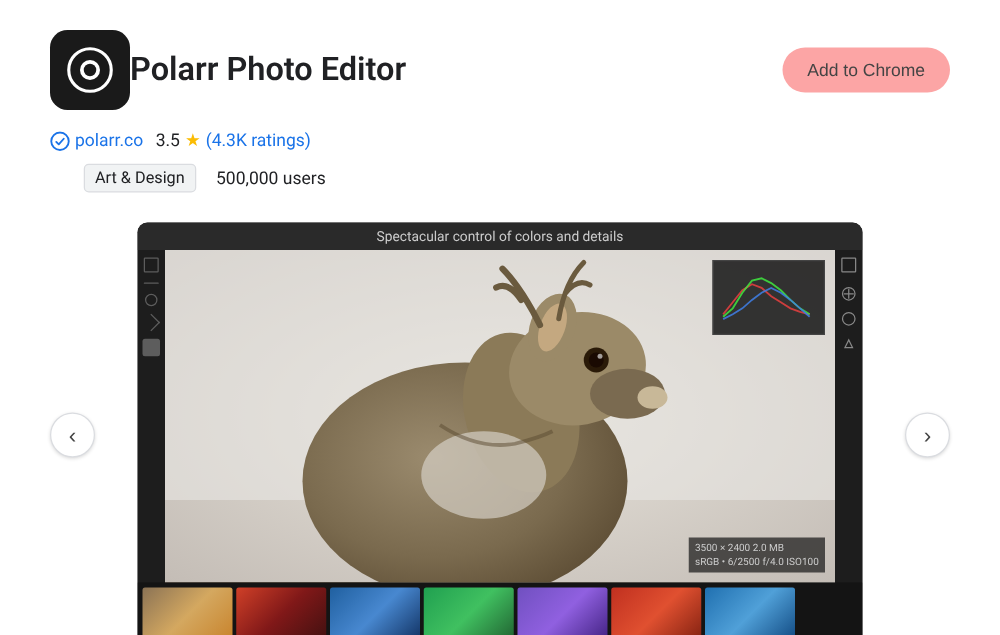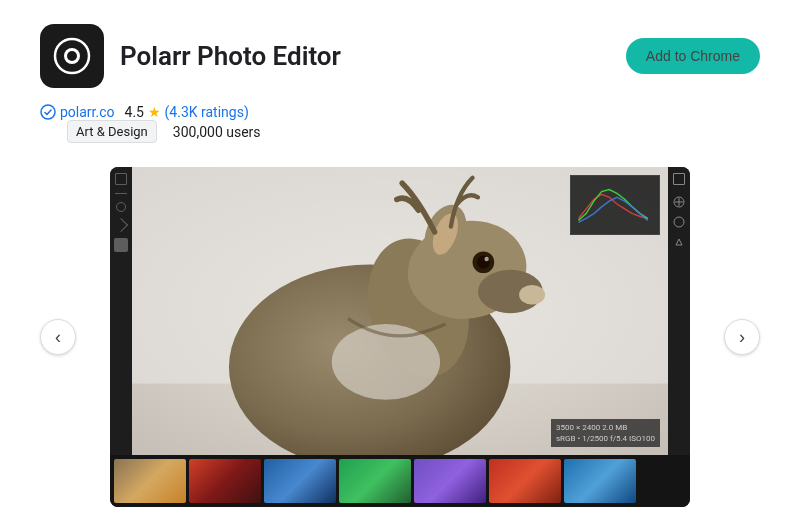--- a/index.html
+++ b/index.html
@@ -19,21 +19,20 @@
     .header {
       display: flex;
       align-items: center;
       justify-content: space-between;
       margin-bottom: 16px;
     }
 
     .header-left {
       display: flex;
       align-items: center;
-      gap: 16px;
     }
 
     .app-icon {
       width: 64px;
       height: 64px;
       border-radius: 14px;
       background: #1a1a1a;
       display: flex;
       align-items: center;
       justify-content: center;
@@ -46,35 +45,36 @@
     }
 
     .app-title {
       font-size: 26px;
       font-weight: 600;
       color: #202124;
     }
 
     .add-to-chrome-btn {
       padding: 10px 20px;
-      background: #14b8a6;
+      background: #fca5a5;
       border: none;
       border-radius: 20px;
       font-size: 14px;
       font-weight: 500;
       color: #444;
       cursor: pointer;
       white-space: nowrap;
     }
 
     
     .meta-row {
       display: flex;
       align-items: center;
       gap: 10px;
+      margin-bottom: 10px;
     }
 
     .verified-link {
       display: flex;
       align-items: center;
       gap: 4px;
       color: #1a73e8;
       font-size: 14px;
       text-decoration: none;
     }
@@ -304,37 +304,38 @@
 
   <div class="meta-row">
     <a class="verified-link">
       <svg class="verified-icon" viewBox="0 0 16 16" fill="none" xmlns="http://www.w3.org/2000/svg">
         <circle cx="8" cy="8" r="7" stroke="#1a73e8" stroke-width="1.5"></circle>
         <polyline points="5,8.5 7,10.5 11,6" stroke="#1a73e8" stroke-width="1.5" stroke-linecap="round" stroke-linejoin="round"></polyline>
       </svg>
       <span>polarr.co</span>
     </a>
     <div class="rating">
-      <span>4.5</span>
+      <span>3.5</span>
       <span class="star">★</span>
       <a class="rating-link">(4.3K ratings)</a>
     </div>
   </div>
 
   <div class="tags-row">
     <span class="tag-badge">Art &amp; Design</span>
-    <span class="users-text">300,000 users</span>
+    <span class="users-text">500,000 users</span>
   </div>
 
   <div class="screenshot-area">
 
     <button class="nav-arrow nav-arrow-left">‹</button>
 
     <div class="main-screenshot">
 
+      <div class="screenshot-top-bar">Spectacular control of colors and details</div>
 
       <div class="screenshot-content">
 
         <div class="left-toolbar">
           <div class="toolbar-icon" style="width:12px;height:12px;background:none;border:1px solid #888;border-radius:1px;"></div>
           <div class="toolbar-icon" style="width:12px;height:1px;background:#888;"></div>
           <div class="toolbar-icon" style="width:10px;height:10px;background:none;border:1px solid #888;border-radius:50%;"></div>
           <div class="toolbar-icon" style="width:10px;height:10px;background:none;border-top:1.5px solid #888;border-right:1.5px solid #888;transform:rotate(45deg);border-radius:0;"></div>
           <div class="toolbar-icon"></div>
         </div>
@@ -390,21 +391,21 @@
               <polyline points="2,40 10,30 18,20 26,15 34,18 42,25 50,30 58,35 66,38 74,40" fill="none" stroke="#e84040" stroke-width="1.5" opacity="0.85"></polyline>
 
               <polyline points="2,42 10,35 18,22 26,12 34,10 42,14 50,20 58,28 66,35 74,40" fill="none" stroke="#40e840" stroke-width="1.5" opacity="0.85"></polyline>
 
               <polyline points="2,44 10,40 18,35 26,28 34,22 42,18 50,22 58,28 66,35 74,42" fill="none" stroke="#4080e8" stroke-width="1.5" opacity="0.85"></polyline>
             </svg>
           </div>
 
           <div class="info-panel">
             <div>3500 × 2400 2.0 MB</div>
-            <div>sRGB • 1/2500 f/5.4 ISO100</div>
+            <div>sRGB • 6/2500 f/4.0 ISO100</div>
           </div>
         </div>
 
         <div class="right-toolbar">
           <div style="width:12px;height:12px;background:none;border:1px solid #888;border-radius:1px;"></div>
           <div style="width:12px;height:12px;background:none;">
             <svg viewBox="0 0 12 12">
                 <circle cx="6" cy="6" r="5" fill="none" stroke="#888" stroke-width="1"></circle>
                 <line x1="6" y1="2" x2="6" y2="10" stroke="#888" stroke-width="1"></line>
                 <line x1="2" y1="6" x2="10" y2="6" stroke="#888" stroke-width="1"></line>

